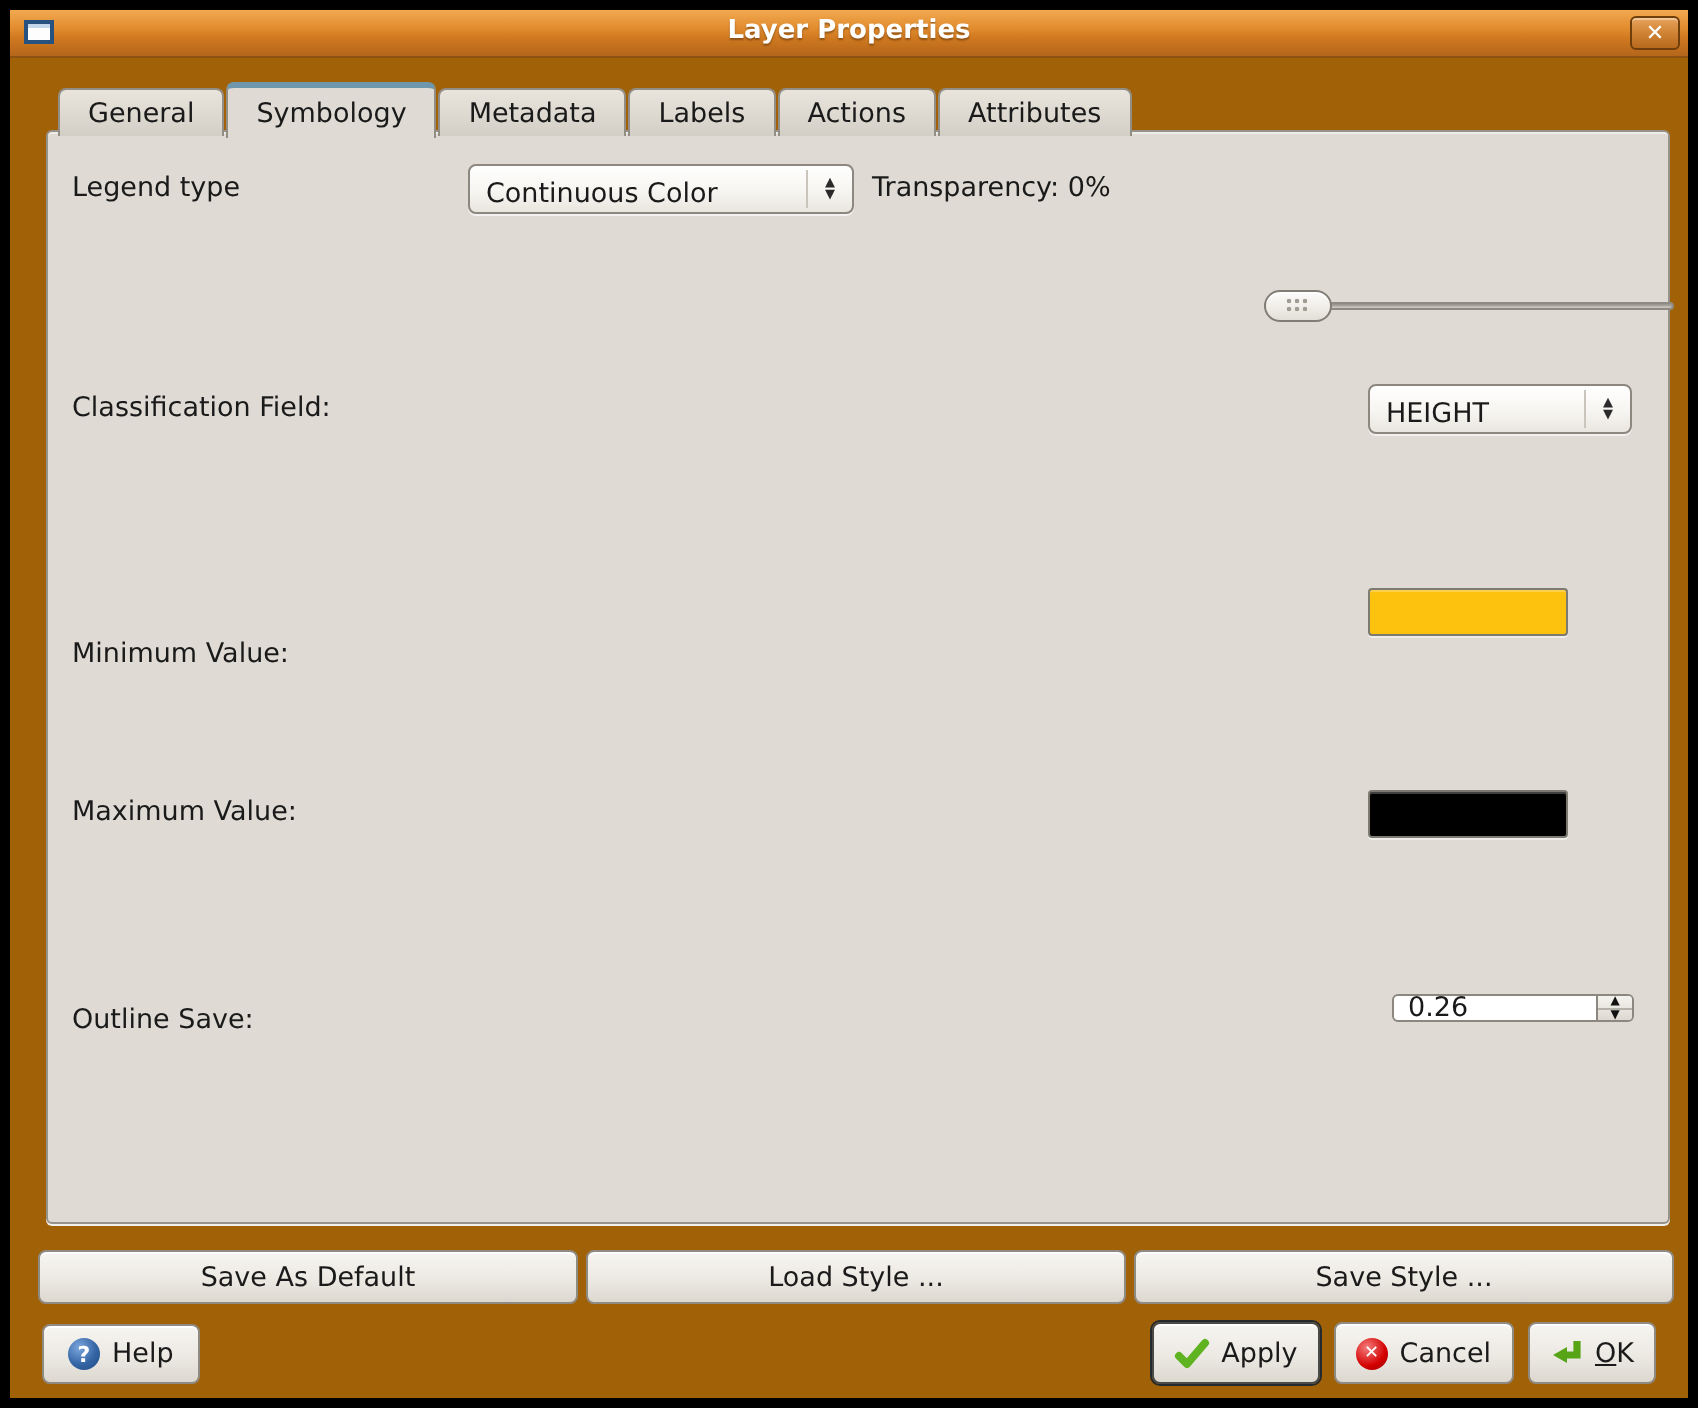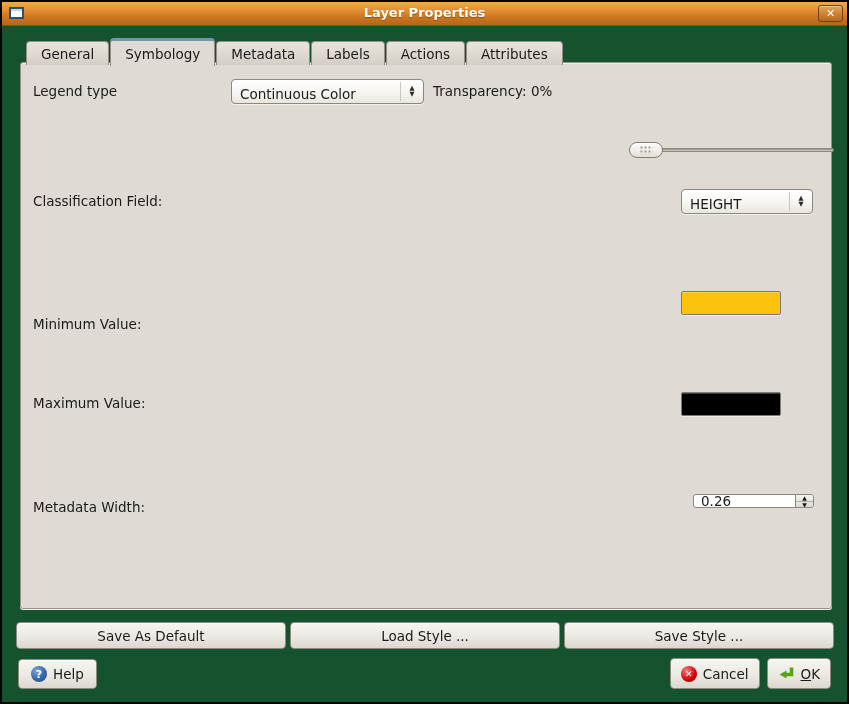--- a/index.html
+++ b/index.html
@@ -1,18 +1,18 @@
 <!DOCTYPE html>
 <html><head>
 <meta charset="utf-8">
 <style>
   html,body { margin:0; padding:0; background:#555; }
   .window {
     position:relative; width:849px; height:704px; box-sizing:border-box;
-    background:#14532d; border:2px solid #000000; overflow:hidden;
+    background:#a16207; border:5px solid #000000; overflow:hidden;
     font-family:"DejaVu Sans", sans-serif; font-size:13.5px; color:#1a1a1a;
   }
   
   .titlebar {
     position:absolute; top:0; left:0; right:0; height:23px;
     background:linear-gradient(180deg,#f2a951 0%,#e18c2e 40%,#cf7820 62%,#b4661a 100%);
     border-bottom:1px solid #8d5212;
   }
   .title {
     position:absolute; left:0; right:0; top:3px; text-align:center; color:#ffffff;
@@ -188,21 +188,21 @@
           <span>▼</span>
       </span>
     </div>
 
     <div class="flabel" style="left:12px; top:227px; line-height:24px;margin-top:22px;">Minimum Value:</div>
     <div class="swatch" style="left: 660px; top: 228px; background-color: rgb(253, 194, 14);"></div>
 
     <div class="flabel" style="left:12px; top:328px; line-height:24px;">Maximum Value:</div>
     <div class="swatch" style="left: 660px; top: 329px; background-color: rgb(0, 0, 0);"></div>
 
-    <div class="flabel" style="left:12px; top:431px; line-height:26px;">Metadata Width:</div>
+    <div class="flabel" style="left:12px; top:431px; line-height:26px;">Outline Save:</div>
 
     <div class="spinbox">
       <span class="spin-value">0.26</span>
       <span class="spin-buttons">
         <span class="spin-up">
           <span>▲</span>
         </span>
         <span class="spin-down">
           <span>▼</span>
         </span>
@@ -223,20 +223,26 @@
   </div>
 
   <div class="btn footer-help">
     <span class="round-icon help-icon">
       <span>?</span>
     </span>
     <span>Help</span>
   </div>
 
   <div class="footer-right">
+    <div class="btn btn-apply">
+      <svg width="18" height="16" viewBox="0 0 18 16">
+        <path d="M2.5 9 L6.5 13 L15.5 2.5" fill="none" stroke="#5fb321" stroke-width="4" stroke-linecap="round" stroke-linejoin="round"></path>
+      </svg>
+      <span>Apply</span>
+    </div>
     <div class="btn">
       <span class="round-icon cancel-icon">
         <span>✕</span>
       </span>
       <span>Cancel</span>
     </div>
     <div class="btn">
       <svg width="17" height="16" viewBox="0 0 17 16">
         <path d="M13.5 1.5 v7 H7.5" fill="none" stroke="#57a416" stroke-width="3.6"></path>
         <path d="M8.5 4.5 v8 l-7 -4 z" fill="#57a416"></path>

